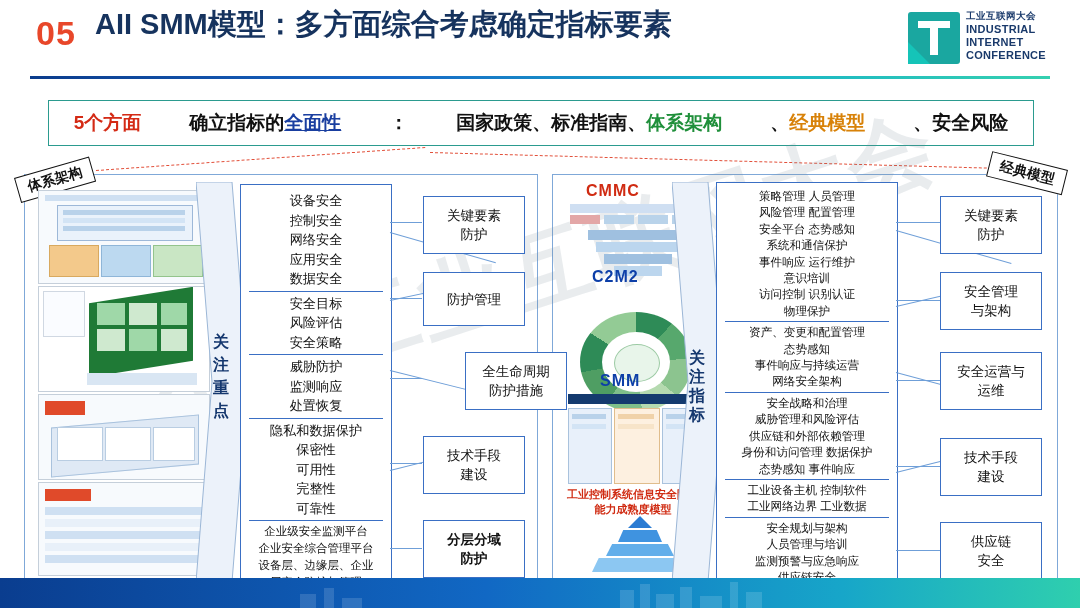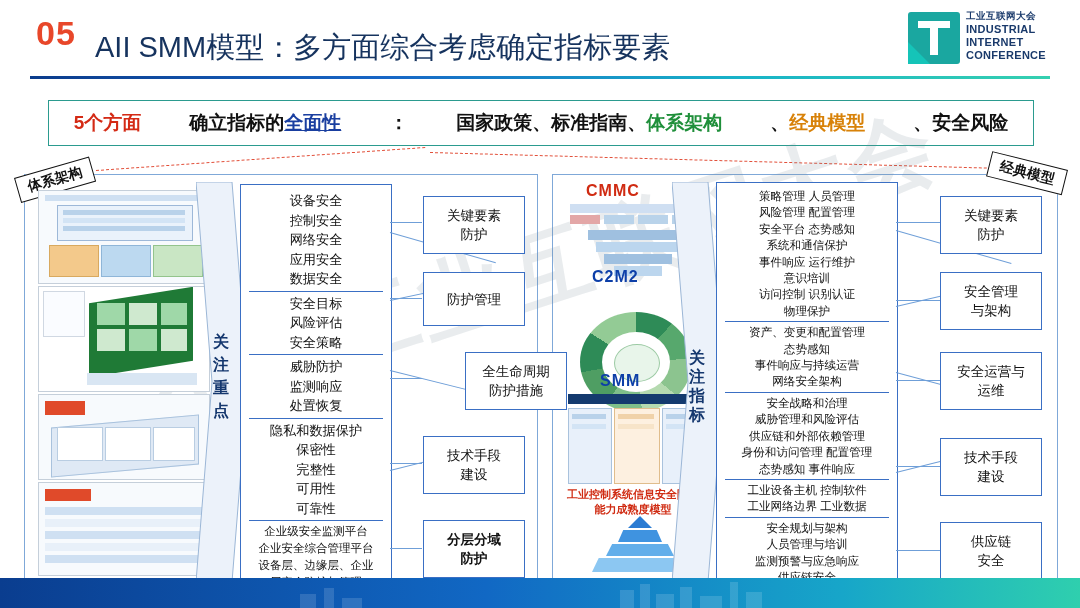--- a/index.html
+++ b/index.html
@@ -8,21 +8,21 @@
     font-family:"Liberation Sans","DejaVu Sans",sans-serif;
     background:#ffffff;
     overflow:hidden;
     position:relative;
   }
   .slide{position:absolute;left:0;top:0;width:1080px;height:608px;background:#fff;}
 
   
   .header{position:absolute;left:0;top:0;width:1080px;height:78px;background:#fff;}
   .hdr-num{position:absolute;left:36px;top:14px;font-size:34px;font-weight:bold;color:#e8472a;letter-spacing:1px;}
-  .hdr-title{position:absolute;left:95px;top:28px;font-size:29px;font-weight:normal;color:#16335e;white-space:nowrap;}
+  .hdr-title{position:absolute;left:95px;top:5px;font-size:29px;font-weight:bold;color:#16335e;white-space:nowrap;}
   .hdr-rule{position:absolute;left:30px;top:76px;width:1020px;height:3px;
      background:linear-gradient(90deg,#0b3c8c 0%,#1766c6 35%,#18b4c8 70%,#35d0b0 100%);}
   .logo{position:absolute;right:22px;top:8px;width:150px;height:62px;}
   .logo-mark{position:absolute;left:0;top:4px;width:52px;height:52px;}
   .logo-mark .sq{position:absolute;left:0;top:0;width:52px;height:52px;background:#1aa7a0;border-radius:3px;}
   .logo-mark .t1{position:absolute;left:10px;top:9px;width:32px;height:7px;background:#fff;}
   .logo-mark .t2{position:absolute;left:22px;top:9px;width:8px;height:34px;background:#fff;}
   .logo-mark .cut{position:absolute;left:0;top:30px;width:22px;height:22px;background:#15c4b8;
      clip-path:polygon(0 100%,100% 100%,0 0);}
   .logo-txt{position:absolute;left:58px;top:2px;width:92px;}
@@ -219,22 +219,22 @@
       <div class="ln">安全目标</div>
       <div class="ln">风险评估</div>
       <div class="ln">安全策略</div>
       <div class="sep"></div>
       <div class="ln">威胁防护</div>
       <div class="ln">监测响应</div>
       <div class="ln">处置恢复</div>
       <div class="sep"></div>
       <div class="ln">隐私和数据保护</div>
       <div class="ln">保密性</div>
+      <div class="ln">可用性</div>
       <div class="ln">完整性</div>
-      <div class="ln">可用性</div>
       <div class="ln">可靠性</div>
       <div class="sep"></div>
       <div class="ln small">企业级安全监测平台</div>
       <div class="ln small">企业安全综合管理平台</div>
       <div class="ln small">设备层、边缘层、企业</div>
       <div class="ln small">层安全防护与管理</div>
     </div>
   </div>
 
   <div class="conn" style="left:390px;top:222px;width:32px;"></div>
@@ -336,21 +336,21 @@
       <div class="ln">物理保护</div>
       <div class="sep2"></div>
       <div class="ln">资产、变更和配置管理</div>
       <div class="ln">态势感知</div>
       <div class="ln">事件响应与持续运营</div>
       <div class="ln">网络安全架构</div>
       <div class="sep2"></div>
       <div class="ln">安全战略和治理</div>
       <div class="ln">威胁管理和风险评估</div>
       <div class="ln">供应链和外部依赖管理</div>
-      <div class="ln">身份和访问管理 配置管理</div>
+      <div class="ln">身份和访问管理 数据保护</div>
       <div class="ln">态势感知 事件响应</div>
       <div class="sep2"></div>
       <div class="ln">工业设备主机 控制软件</div>
       <div class="ln">工业网络边界 工业数据</div>
       <div class="sep2"></div>
       <div class="ln">安全规划与架构</div>
       <div class="ln">人员管理与培训</div>
       <div class="ln">监测预警与应急响应</div>
       <div class="ln">供应链安全</div>
     </div>

